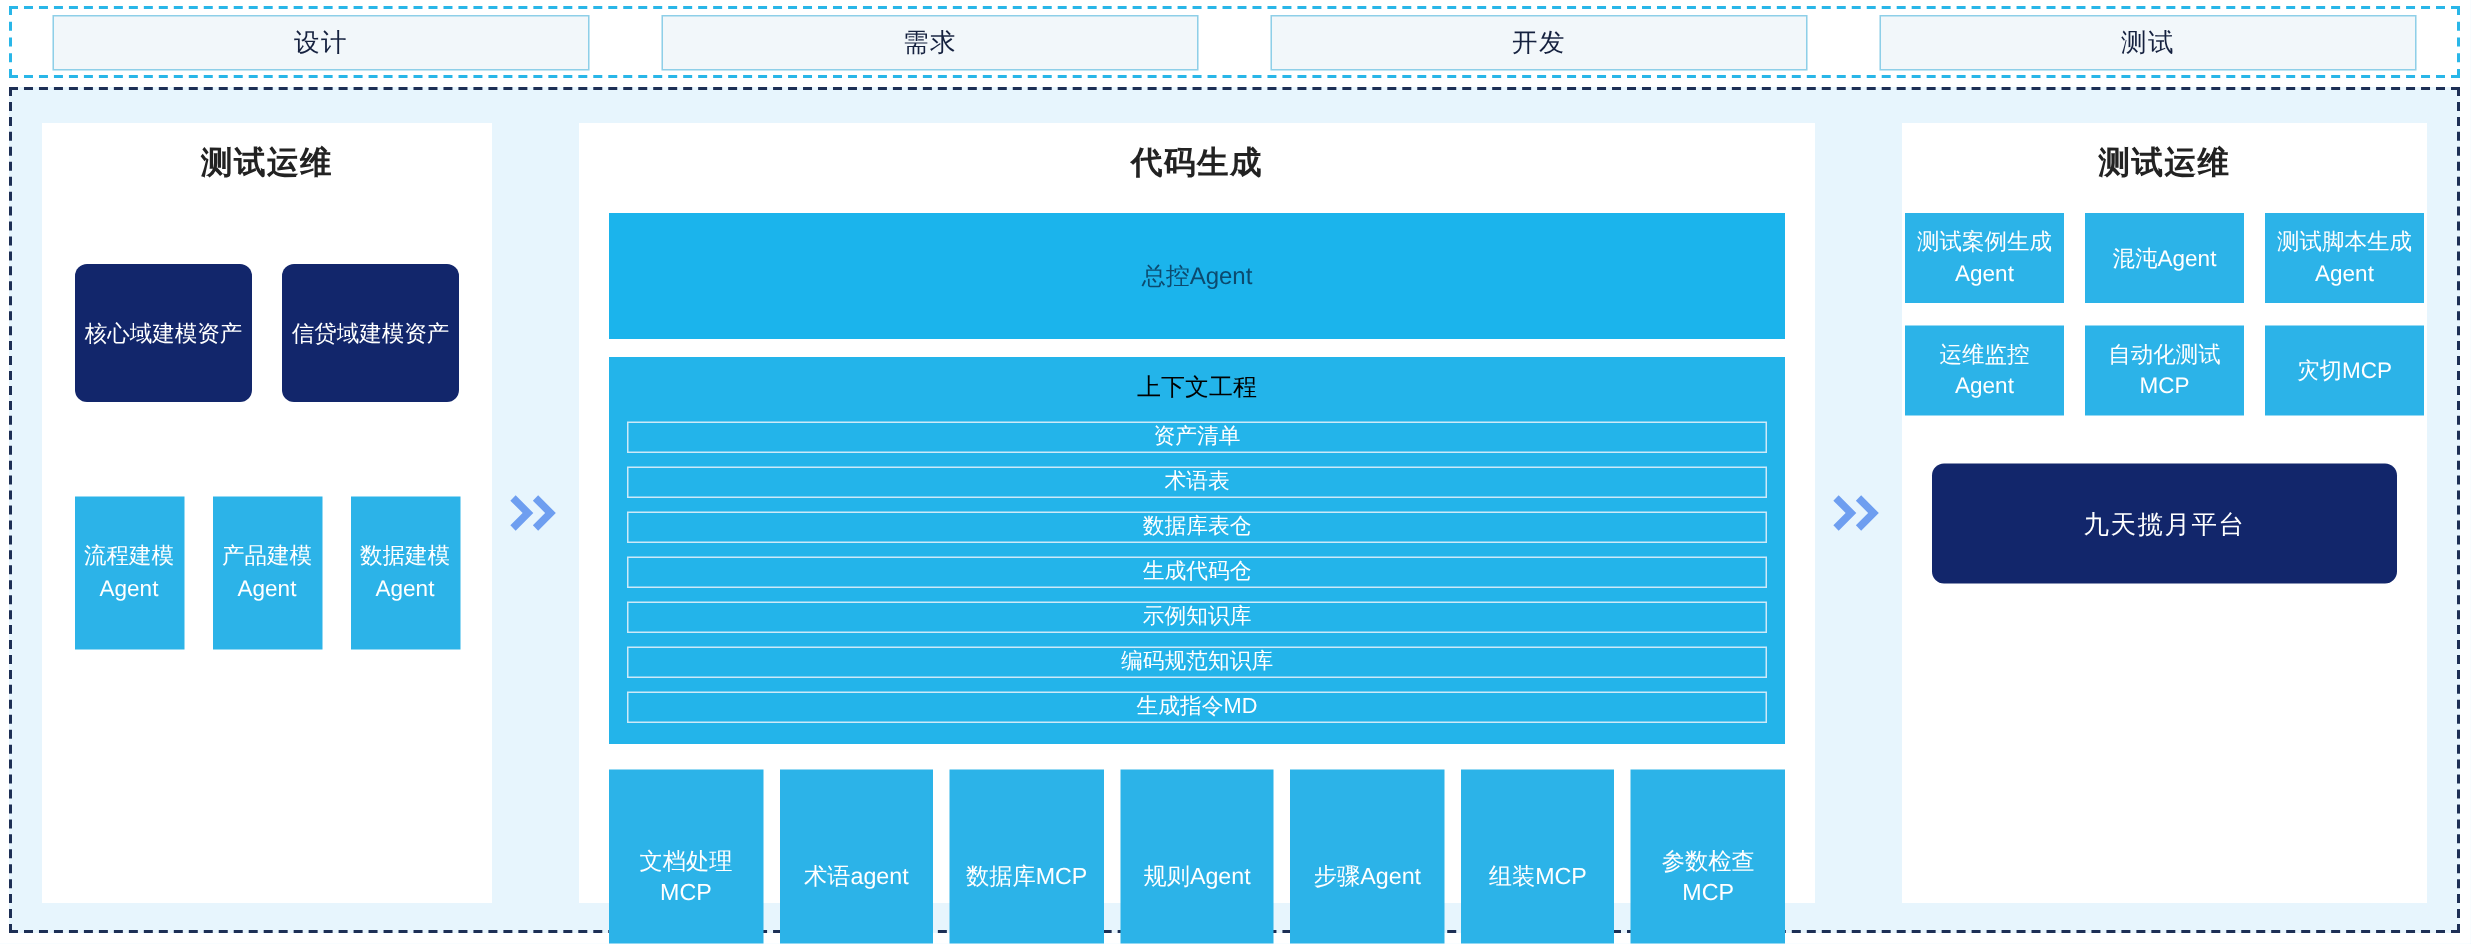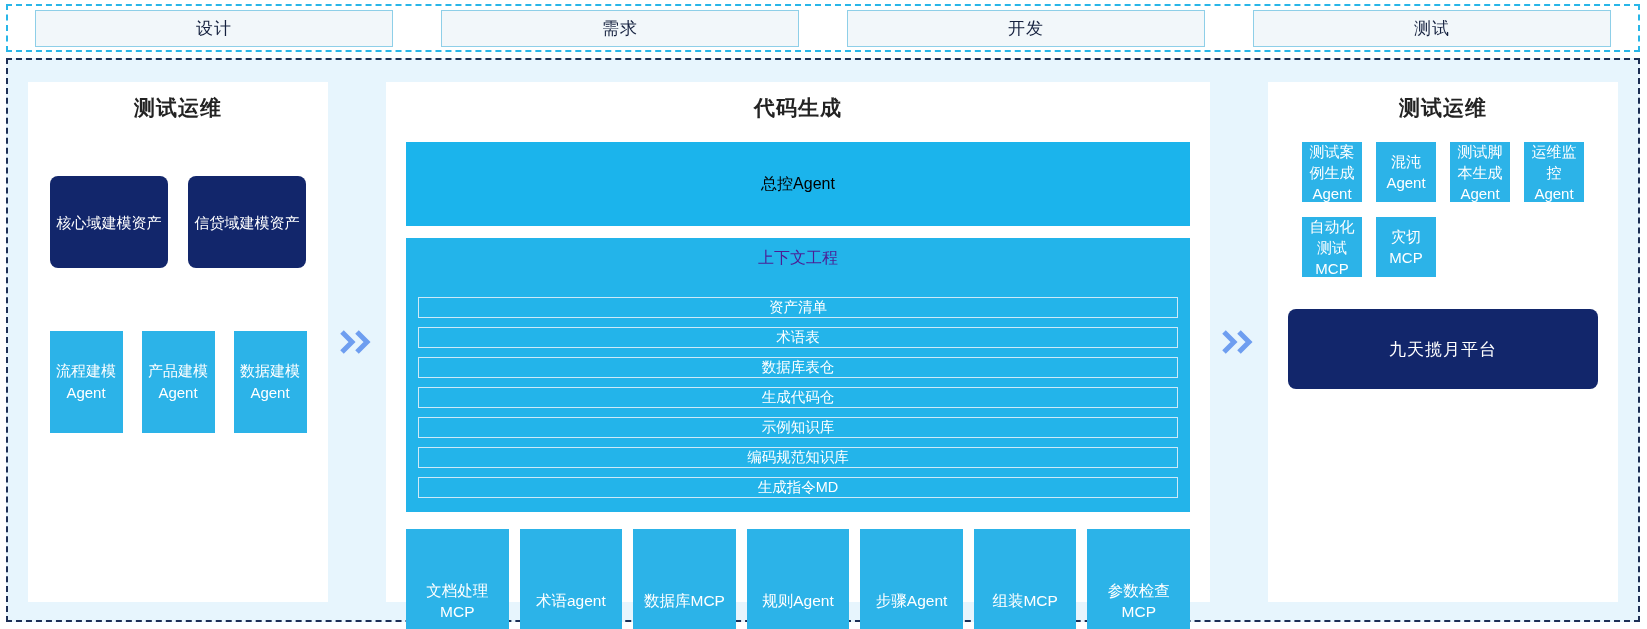--- a/index.html
+++ b/index.html
@@ -135,37 +135,37 @@
   
   #panel-codegen {
     flex: 1 1 auto;
     padding-left: 0;
     padding-right: 0;
   }
   .cg-inner { padding: 0 20px; }
   #master-agent {
     height: 84px;
     background: #1bb4ec;
-    color: #000000;
+    color: #0c4a6e;
     font-size: 16px;
     display: flex;
     align-items: center;
     justify-content: center;
     margin-top: 20px;
   }
   #context-eng {
     background: #23b4ea;
     margin-top: 12px;
     padding: 10px 12px 14px 12px;
   }
   #context-eng .ce-title {
     text-align: center;
-    color: #4c1d95;
+    color: #000000;
     font-size: 16px;
-    margin-bottom: 28px;
+    margin-bottom: 12px;
   }
   .ce-items {
     display: flex;
     gap: 9px;
     flex-direction: column;
   }
   .ce-item {
     flex: 1 1 0;
     height: 62px;
     border: 1px solid #cde9f8;
@@ -199,23 +199,23 @@
     box-sizing: border-box;
   }
 
   
   #panel-testops {
     flex: 0 0 350px;
     width: 350px;
   }
   .ops-grid {
     display: grid;
-    grid-template-columns: 1fr 1fr 1fr 1fr;
+    grid-template-columns: 1fr 1fr 1fr;
     gap: 15px 14px;
-    padding: 0 34px;
+    padding: 0 2px;
     margin-top: 20px;
   }
   .ops-box {
     height: 60px;
     background: #2cb3e8;
     color: #ffffff;
     font-size: 15px;
     line-height: 21px;
     display: flex;
     align-items: center;

